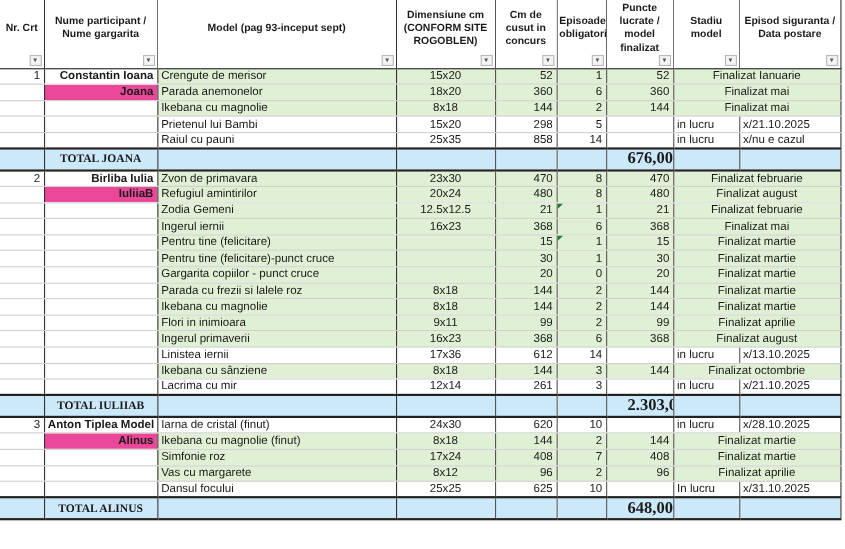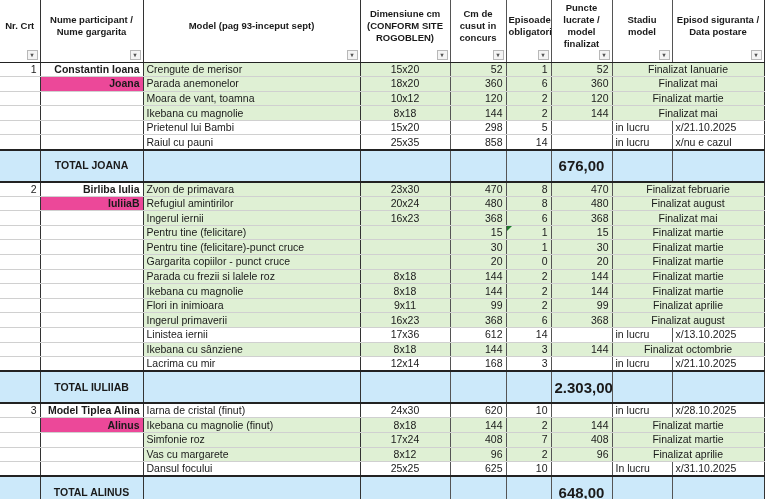--- a/index.html
+++ b/index.html
@@ -11,23 +11,23 @@
     .bl { border-left: 1.5px solid #333; }
     .br { border-right: 1.5px solid #333; }
     .bln { border-left: 1px solid #555; }
     .green { background: #dff0d4; }
     .pink { background: #ec4899; }
     .blue { background: #cce9fa; }
     .nr { text-align: right; }
     .name { text-align: right; font-weight: bold; }
     .c { text-align: center; }
     .r { text-align: right; }
-    .total-row td { height: 32px; border-top: 2px solid #222; border-bottom: 2px solid #222; }
+    .total-row td { height: 20px; border-top: 2px solid #222; border-bottom: 2px solid #222; font-family: Liberation Serif, serif; }
     .total-label { font-weight: bold; text-align: center; }
-    .total-val { font-weight: bold; font-size: 15px; text-align: center; padding-left: 3px; }
+    .total-val { font-weight: bold; font-size: 15px; text-align: left; padding-left: 19px; }
     .model { color: #1a1a1a; }
     .tri { position: relative; }
     .tri::before { content: ""; position: absolute; left: 0; top: 0; border-top: 5px solid #1d7a2a; border-right: 5px solid transparent; }
   </style>
 </head>
 <body>
 
 <table>
   <colgroup>
     <col style="width:40px">
@@ -70,30 +70,20 @@
         <td class="bl green model">Parada anemonelor</td>
         <td class="bl green c">18x20</td>
         <td class="bln green r">360</td>
         <td class="bln green r ">6</td>
         <td class="bln green r">360</td>
         <td class="bln br green c" colspan="2">Finalizat mai</td>
       </tr>
       <tr>
         <td class="nr"></td>
         <td class="bl name "></td>
-        <td class="bl green model">Moara de vant, toamna</td>
-        <td class="bl green c">10x12</td>
-        <td class="bln green r">120</td>
-        <td class="bln green r ">2</td>
-        <td class="bln green r">120</td>
-        <td class="bln br green c" colspan="2">Finalizat martie</td>
-      </tr>
-      <tr>
-        <td class="nr"></td>
-        <td class="bl name "></td>
         <td class="bl green model">Ikebana cu magnolie</td>
         <td class="bl green c">8x18</td>
         <td class="bln green r">144</td>
         <td class="bln green r ">2</td>
         <td class="bln green r">144</td>
         <td class="bln br green c" colspan="2">Finalizat mai</td>
       </tr>
       <tr>
         <td class="nr"></td>
         <td class="bl name "></td>
@@ -143,20 +133,30 @@
         <td class="bl green model">Refugiul amintirilor</td>
         <td class="bl green c">20x24</td>
         <td class="bln green r">480</td>
         <td class="bln green r ">8</td>
         <td class="bln green r">480</td>
         <td class="bln br green c" colspan="2">Finalizat august</td>
       </tr>
       <tr>
         <td class="nr"></td>
         <td class="bl name "></td>
+        <td class="bl green model">Zodia Gemeni</td>
+        <td class="bl green c">12.5x12.5</td>
+        <td class="bln green r">21</td>
+        <td class="bln green r tri">1</td>
+        <td class="bln green r">21</td>
+        <td class="bln br green c" colspan="2">Finalizat februarie</td>
+      </tr>
+      <tr>
+        <td class="nr"></td>
+        <td class="bl name "></td>
         <td class="bl green model">Ingerul iernii</td>
         <td class="bl green c">16x23</td>
         <td class="bln green r">368</td>
         <td class="bln green r ">6</td>
         <td class="bln green r">368</td>
         <td class="bln br green c" colspan="2">Finalizat mai</td>
       </tr>
       <tr>
         <td class="nr"></td>
         <td class="bl name "></td>
@@ -246,40 +246,40 @@
         <td class="bln green r">144</td>
         <td class="bln green r ">3</td>
         <td class="bln green r">144</td>
         <td class="bln br green c" colspan="2">Finalizat octombrie</td>
       </tr>
       <tr>
         <td class="nr"></td>
         <td class="bl name "></td>
         <td class="bl  model">Lacrima cu mir</td>
         <td class="bl  c">12x14</td>
-        <td class="bln  r">168</td>
+        <td class="bln  r">261</td>
         <td class="bln  r ">3</td>
         <td class="bln  r"></td>
         <td class="bln">in lucru</td>
         <td class="bln br">x/21.10.2025</td>
       </tr>
       <tr class="total-row">
         <td class="blue"></td>
         <td class="bl blue total-label">TOTAL IULIIAB</td>
         <td class="bl blue"></td>
         <td class="bl blue"></td>
         <td class="bln blue"></td>
         <td class="bln blue"></td>
         <td class="bln blue total-val">2.303,00</td>
         <td class="bln blue"></td>
         <td class="bln br blue"></td>
       </tr>
       <tr>
         <td class="nr">3</td>
-        <td class="bl name ">Model Tiplea Alina</td>
+        <td class="bl name ">Anton Tiplea Model</td>
         <td class="bl  model">Iarna de cristal (finut)</td>
         <td class="bl  c">24x30</td>
         <td class="bln  r">620</td>
         <td class="bln  r ">10</td>
         <td class="bln  r"></td>
         <td class="bln">in lucru</td>
         <td class="bln br">x/28.10.2025</td>
       </tr>
       <tr>
         <td class="nr"></td>

